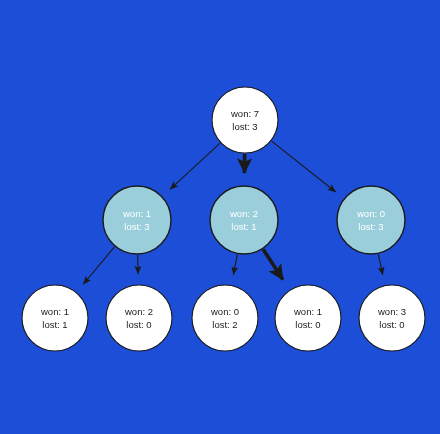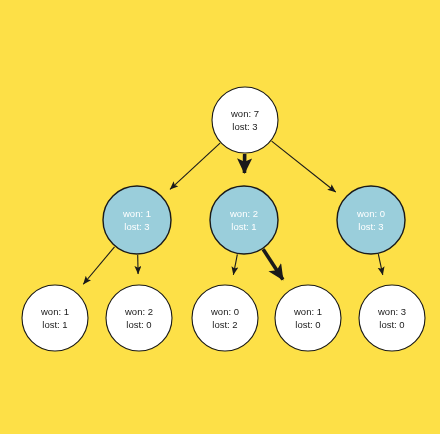--- a/index.html
+++ b/index.html
@@ -8,21 +8,21 @@
     padding: 0;
     background: #ffffff;
   }
   body {
     font-family: "Liberation Sans", sans-serif;
   }
   #canvas {
     position: relative;
     width: 440px;
     height: 434px;
-    background: #fde047;
+    background: #1d4ed8;
     overflow: hidden;
   }
   #tree-svg {
     position: absolute;
     left: 0;
     top: 0;
     width: 440px;
     height: 434px;
   }
   .node-circle {

